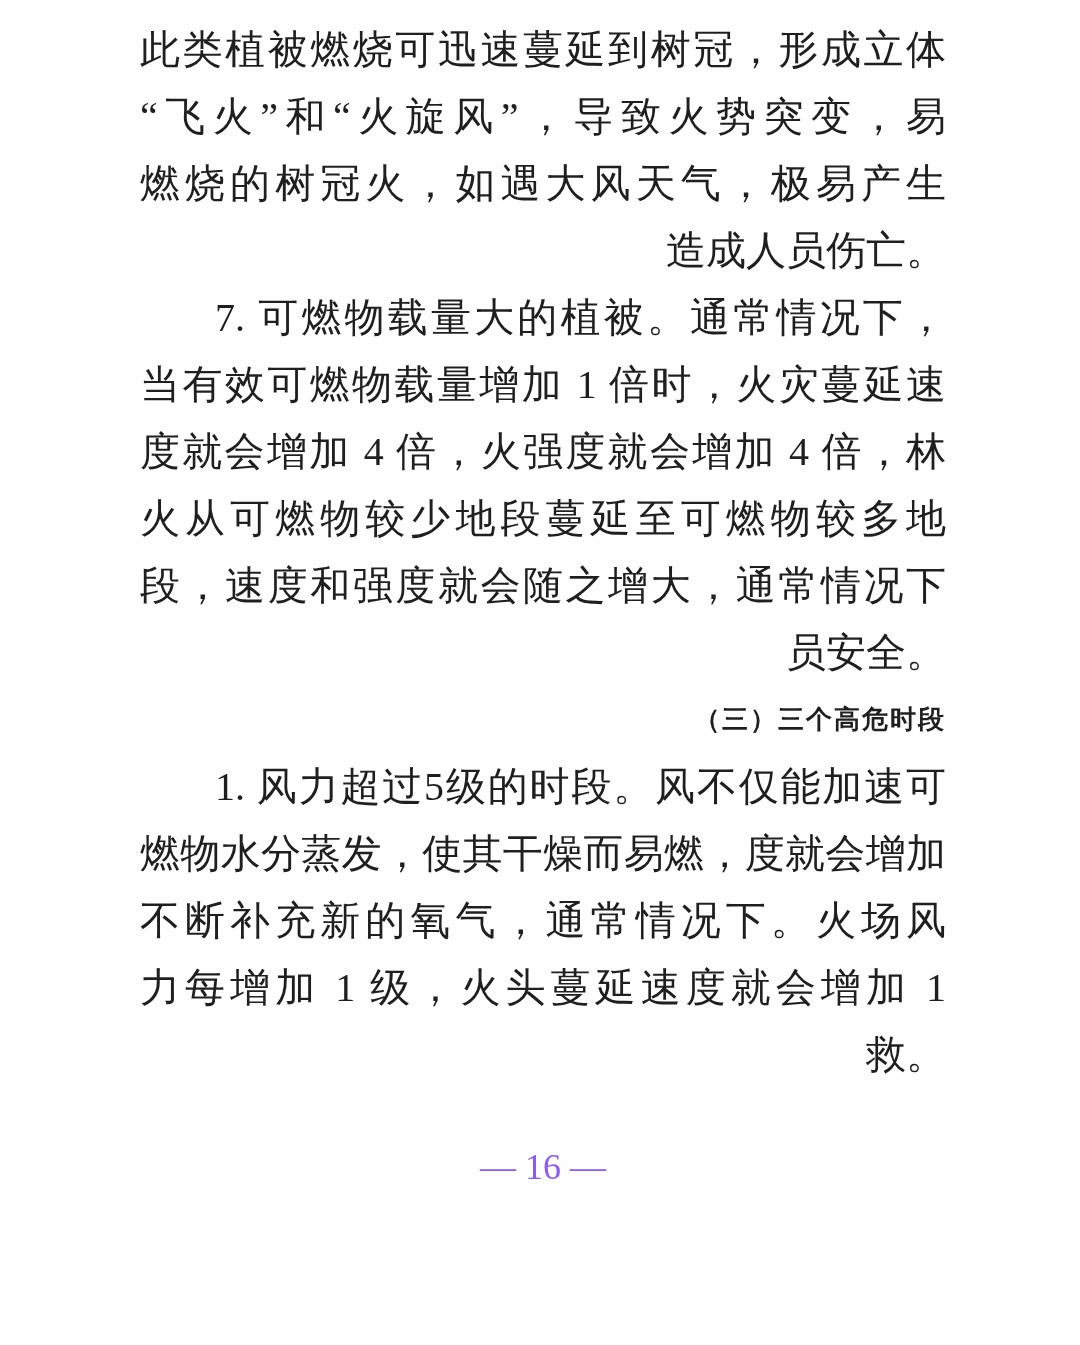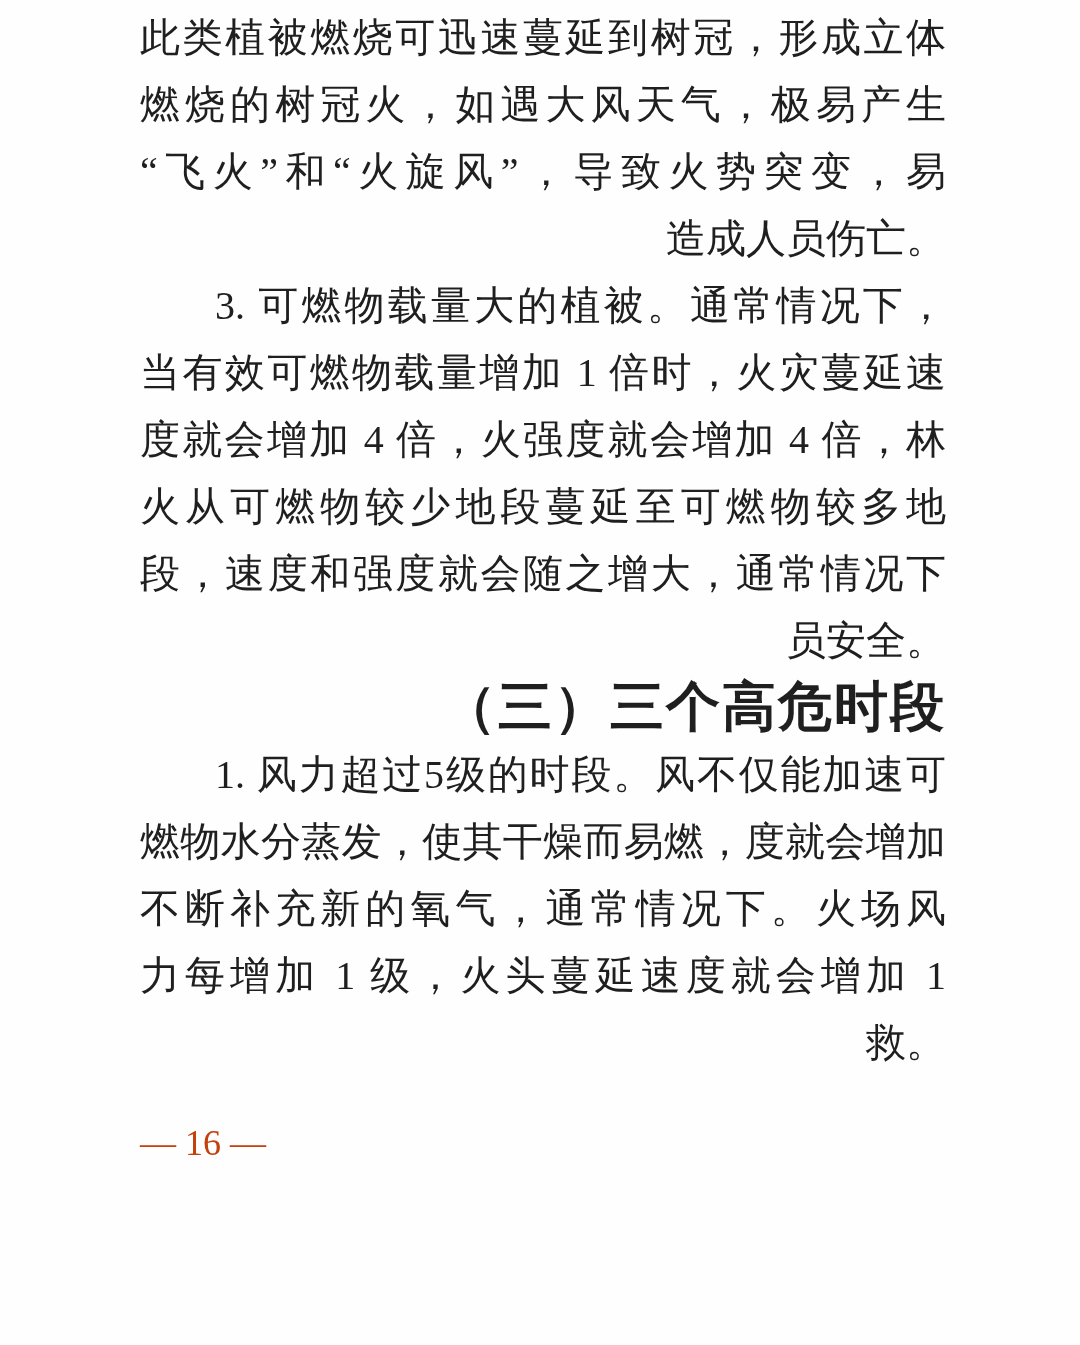--- a/index.html
+++ b/index.html
@@ -15,21 +15,21 @@
     width: 1080px;
     height: 1345px;
     background: #fefefe;
     color: #1f1f1f;
     overflow: hidden;
   }
 
   .text-area {
     position: absolute;
     left: 140px;
-    top: 4px;
+    top: 16px;
     width: 806px;
   }
 
   .line {
     height: 67px;
     line-height: 67px;
     font-size: 40px;
     white-space: nowrap;
     color: #1f1f1f;
   }
@@ -43,46 +43,46 @@
   }
 
   
   .end { text-align: right; }
 
   
   .indent { text-indent: 75px; }
 
   .heading {
     font-weight: 700;
-    font-size: 54px;
+    font-size: 26px;
     text-indent: 90px;
     letter-spacing: 2px;
   }
 
   .footer {
-    margin-top: 41px;
+    margin-top: 53px;
     height: 52px;
     line-height: 52px;
     font-size: 36px;
-    text-align: left;
-    color: #c2410c;
+    text-align: center;
+    color: #8b5cf6;
   }
 </style>
 </head>
 <body>
 
 <div class="page">
   <div class="text-area">
 
     <div class="line just">此类植被燃烧可迅速蔓延到树冠，形成立体</div>
+    <div class="line just">“飞火”和“火旋风”，导致火势突变，易</div>
     <div class="line just">燃烧的树冠火，如遇大风天气，极易产生</div>
-    <div class="line just">“飞火”和“火旋风”，导致火势突变，易</div>
     <div class="line end">造成人员伤亡。</div>
 
-    <div class="line just indent">3. 可燃物载量大的植被。通常情况下，</div>
+    <div class="line just indent">7. 可燃物载量大的植被。通常情况下，</div>
     <div class="line just">当有效可燃物载量增加 1 倍时，火灾蔓延速</div>
     <div class="line just">度就会增加 4 倍，火强度就会增加 4 倍，林</div>
     <div class="line just">火从可燃物较少地段蔓延至可燃物较多地</div>
     <div class="line just">段，速度和强度就会随之增大，通常情况下</div>
     <div class="line end">员安全。</div>
 
     <div class="line end heading">（三）三个高危时段</div>
 
     <div class="line just indent">1. 风力超过5级的时段。风不仅能加速可</div>
     <div class="line just">燃物水分蒸发，使其干燥而易燃，度就会增加</div>

